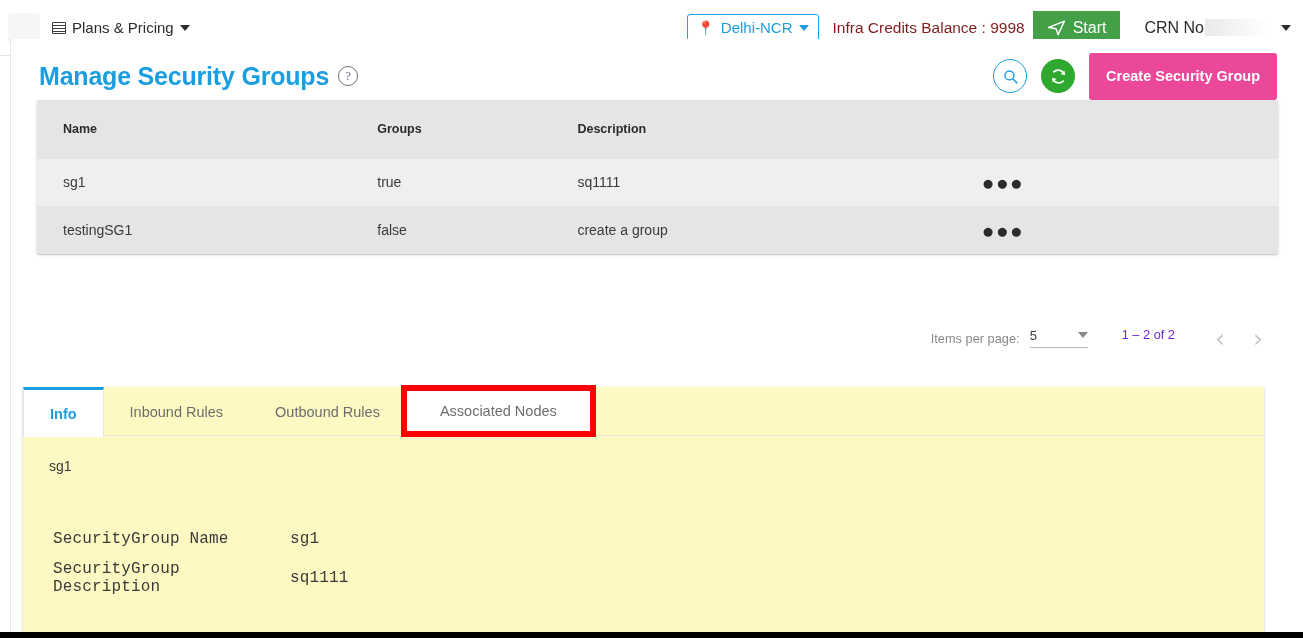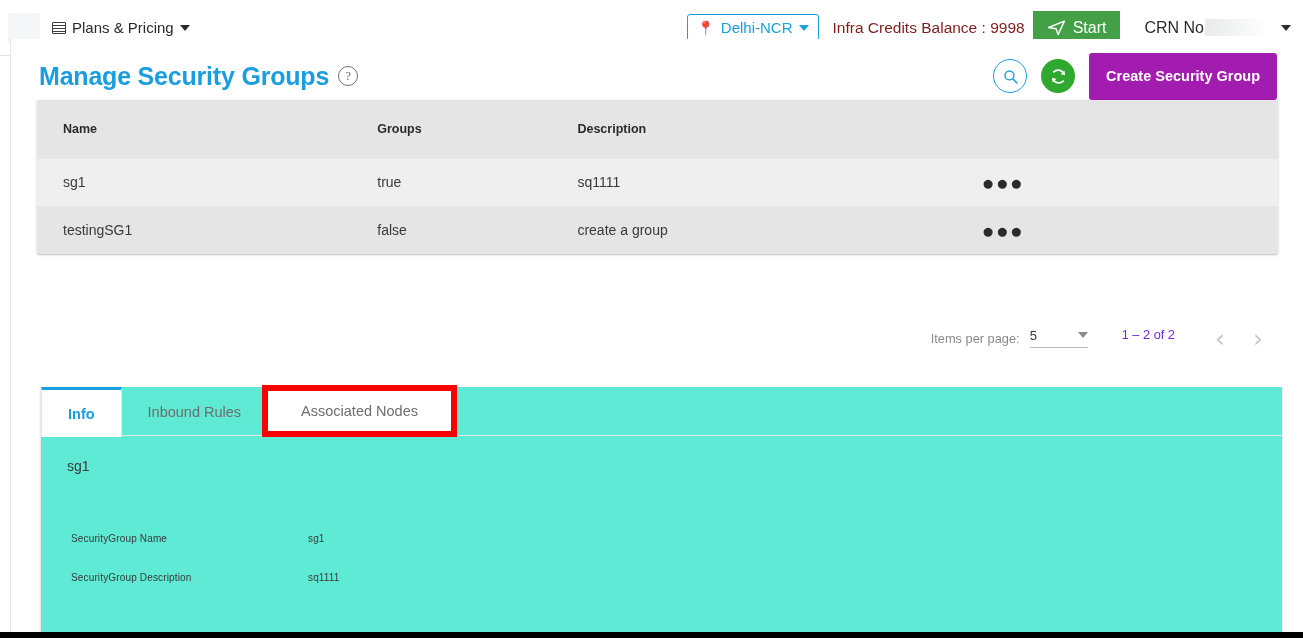--- a/index.html
+++ b/index.html
@@ -140,21 +140,21 @@
   }
   .icon-circle {
     width: 34px; height: 34px;
     border-radius: 50%;
     display: flex; align-items: center; justify-content: center;
     cursor: pointer;
   }
   .search-circle { border: 1px solid #1a9ee0; color: #1a9ee0; background:#fff;}
   .refresh-circle { background: #2fa82f; color: #ffffff; }
   .create-btn {
-    background: #a21caf;
+    background: #ec4899;
     color: #ffffff;
     border: none;
     border-radius: 3px;
     height: 47px;
     padding: 0 17px;
     font-size: 14.5px;
     font-weight: bold;
     cursor: pointer;
   }
   
@@ -231,23 +231,23 @@
     background: none; border: none;
     color: #c7c7c7;
     font-size: 25px; line-height: 1;
     cursor: pointer;
     padding: 0 14px;
     font-family: "DejaVu Sans", sans-serif;
   }
   
   .tabs-card {
     position: absolute;
-    left: 30px; top: 348px;
+    left: 12px; top: 348px;
     width: 1241px; height: 248px;
-    background: #5eead4;
+    background: #fef9c3;
     box-shadow: 0 1px 3px rgba(0,0,0,0.18), 0 1px 1px rgba(0,0,0,0.10);
   }
   .tabs-row {
     display: flex;
     height: 49px;
     border-bottom: 1px solid #e6e6e6;
     position: relative;
   }
   .tab {
     display: flex; align-items: center; justify-content: center;
@@ -281,22 +281,23 @@
   .panel-heading {
     font-size: 14px; color: #3a3a3a;
     padding-left: 26px;
   }
   .kv-list { margin-top: 45px; }
   .kv-row {
     display: flex;
     height: 39px;
     align-items: center;
     padding-left: 30px;
-    font-size: 10px;
+    font-size: 16px;
     color: #3a3a3a;
+    font-family: Liberation Mono, monospace;
   }
   .kv-key { width: 237px; letter-spacing: 0.15px; }
   .kv-val { letter-spacing: 0.15px; }
 </style>
 </head>
 <body>
 
 <div id="root">
 
   <div class="topbar">
@@ -398,20 +399,21 @@
       </div>
       <span class="range-label">1 – 2 of 2</span>
       <button class="pg-btn">‹</button>
       <button class="pg-btn">›</button>
     </div>
 
     <div class="tabs-card">
       <div class="tabs-row">
         <div class="tab active">Info</div>
         <div class="tab">Inbound Rules</div>
+        <div class="tab">Outbound Rules</div>
         <div class="tab highlighted">Associated Nodes</div>
       </div>
 
       <div class="tab-panel">
         <div class="panel-heading">sg1</div>
         <div class="kv-list">
           <div class="kv-row">
             <span class="kv-key">SecurityGroup Name</span>
             <span class="kv-val">sg1</span>
           </div>

